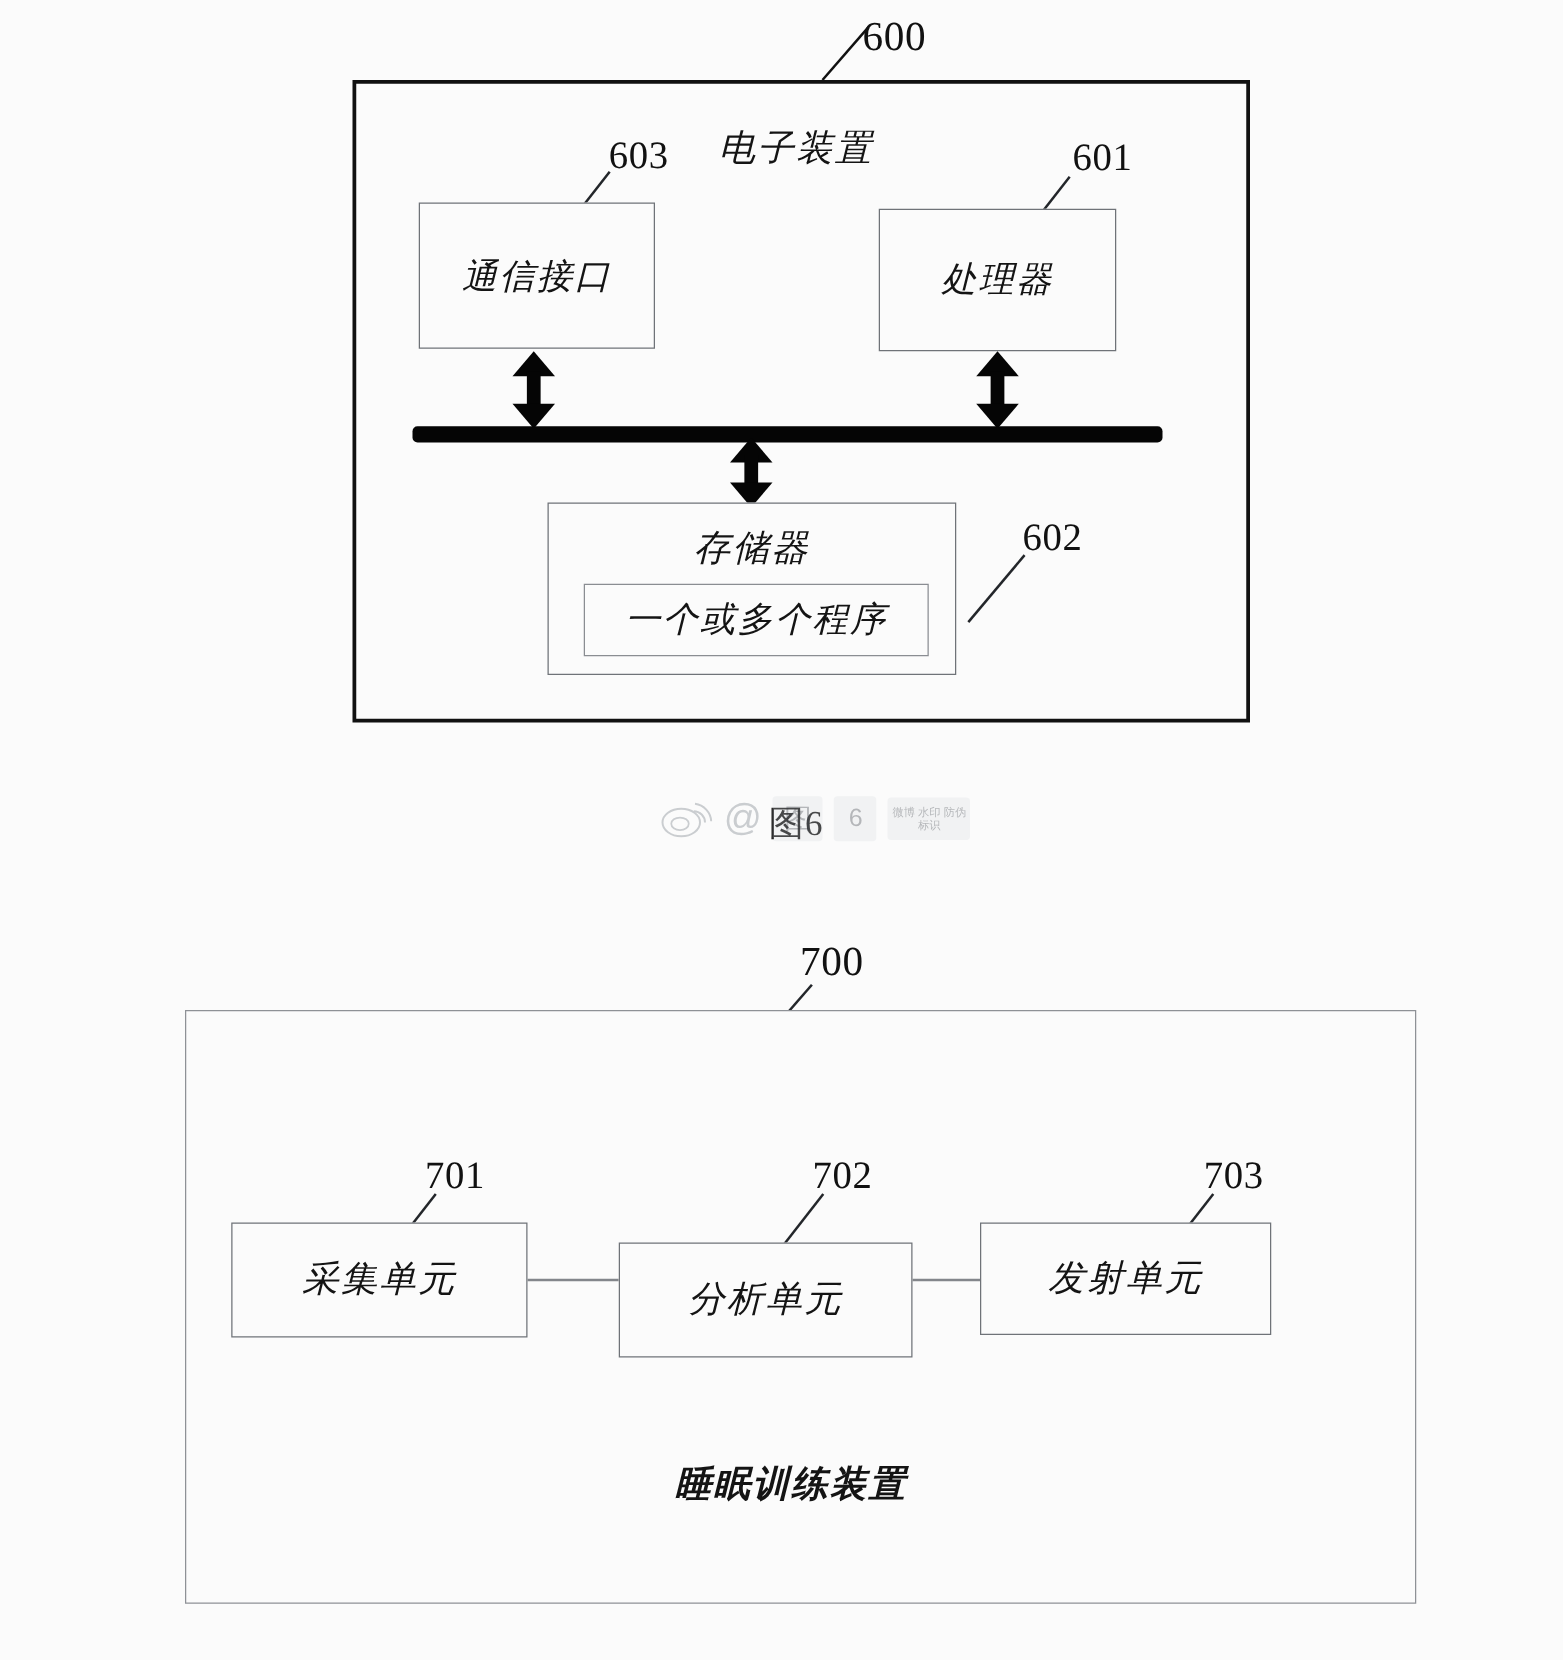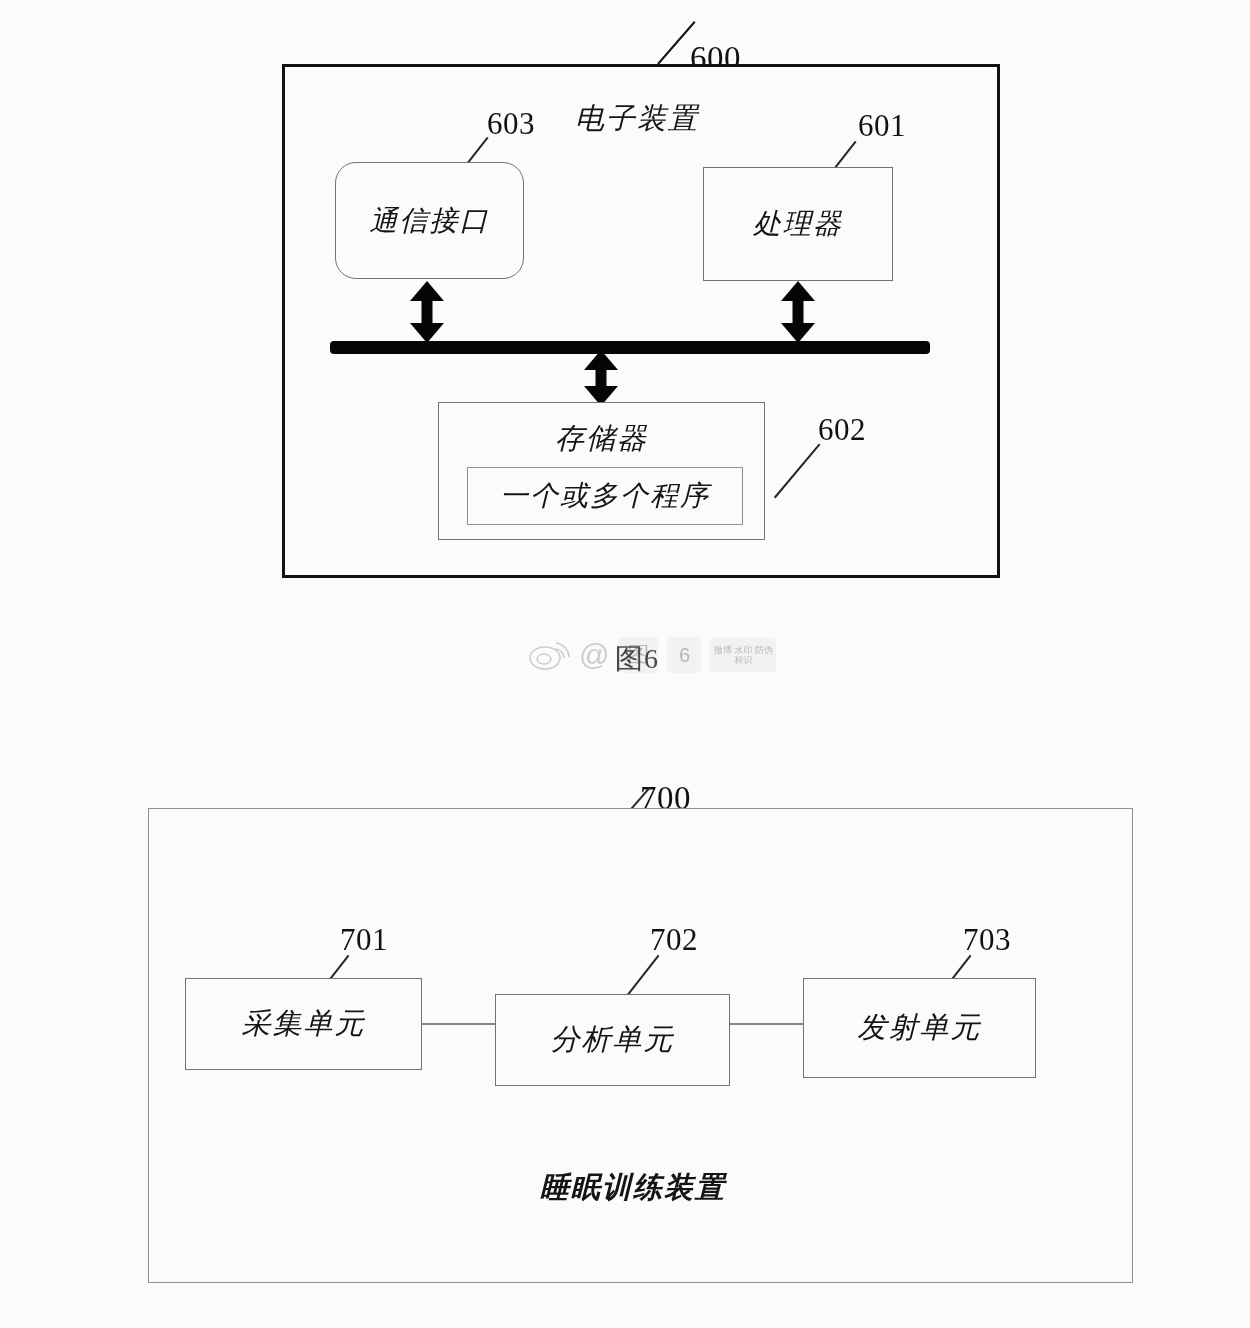--- a/index.html
+++ b/index.html
@@ -61,21 +61,21 @@
   .cjk-28 { font-size: 29px; }
 
   
   .ref {
     font-family: "Liberation Serif", "DejaVu Serif", serif;
     font-size: 31px;
     color: #111111;
     white-space: nowrap;
     letter-spacing: 0.5px;
   }
-  .ref-big { font-size: 33px; margin-top: 28px; }
+  .ref-big { font-size: 33px; }
 
   
   .leader {
     background: #111111;
     transform-origin: 0 50%;
     height: 2px;
   }
   .leader-thin { height: 1.6px; background: #23262a; }
 
   
@@ -157,21 +157,21 @@
     <div class="abs ref ref-big" style="left:690px; top:12px;">600</div>
     <div class="abs leader" style="left:658px; top:63px; width:56px; transform:rotate(-49deg);"></div>
 
     <div class="abs frame-thick" style="left:282px; top:64px; width:718px; height:514px;"></div>
 
     <div class="abs cjk cjk-28" style="left:575px; top:99px;">电子装置</div>
 
     <div class="abs ref" style="left:487px; top:106px;">603</div>
     <div class="abs leader-thin" style="left:427px; top:166px; width:75px; transform:rotate(-52deg);"></div>
 
-    <div class="abs box" style="left:335px; top:162px; width:189px; height:117px;border-radius:21px;">
+    <div class="abs box" style="left:335px; top:162px; width:189px; height:117px;">
       <span class="cjk cjk-27">通信接口</span>
     </div>
 
     <div class="abs ref" style="left:858px; top:108px;">601</div>
     <div class="abs leader-thin" style="left:795px; top:170px; width:75px; transform:rotate(-52deg);"></div>
 
     <div class="abs box" style="left:703px; top:167px; width:190px; height:114px;">
       <span class="cjk cjk-27">处理器</span>
     </div>
 
@@ -245,20 +245,20 @@
 
     <div class="abs box" style="left:495px; top:294px; width:235px; height:92px;">
       <span class="cjk cjk-28">分析单元</span>
     </div>
 
     <div class="abs connector" style="left:730px; top:323px; width:73px;"></div>
 
     <div class="abs ref" style="left:963px; top:222px;">703</div>
     <div class="abs leader-thin" style="left:922px; top:278px; width:60px; transform:rotate(-52deg);"></div>
 
-    <div class="abs box" style="left:803px; top:278px; width:233px; height:100px;">
+    <div class="abs box" style="left:784px; top:278px; width:233px; height:90px;">
       <span class="cjk cjk-28">发射单元</span>
     </div>
 
     <div class="abs cjk cjk-28" style="left:540px; top:468px;font-weight:bold;">睡眠训练装置</div>
   </div>
 
 </div>
 
 </body></html>

